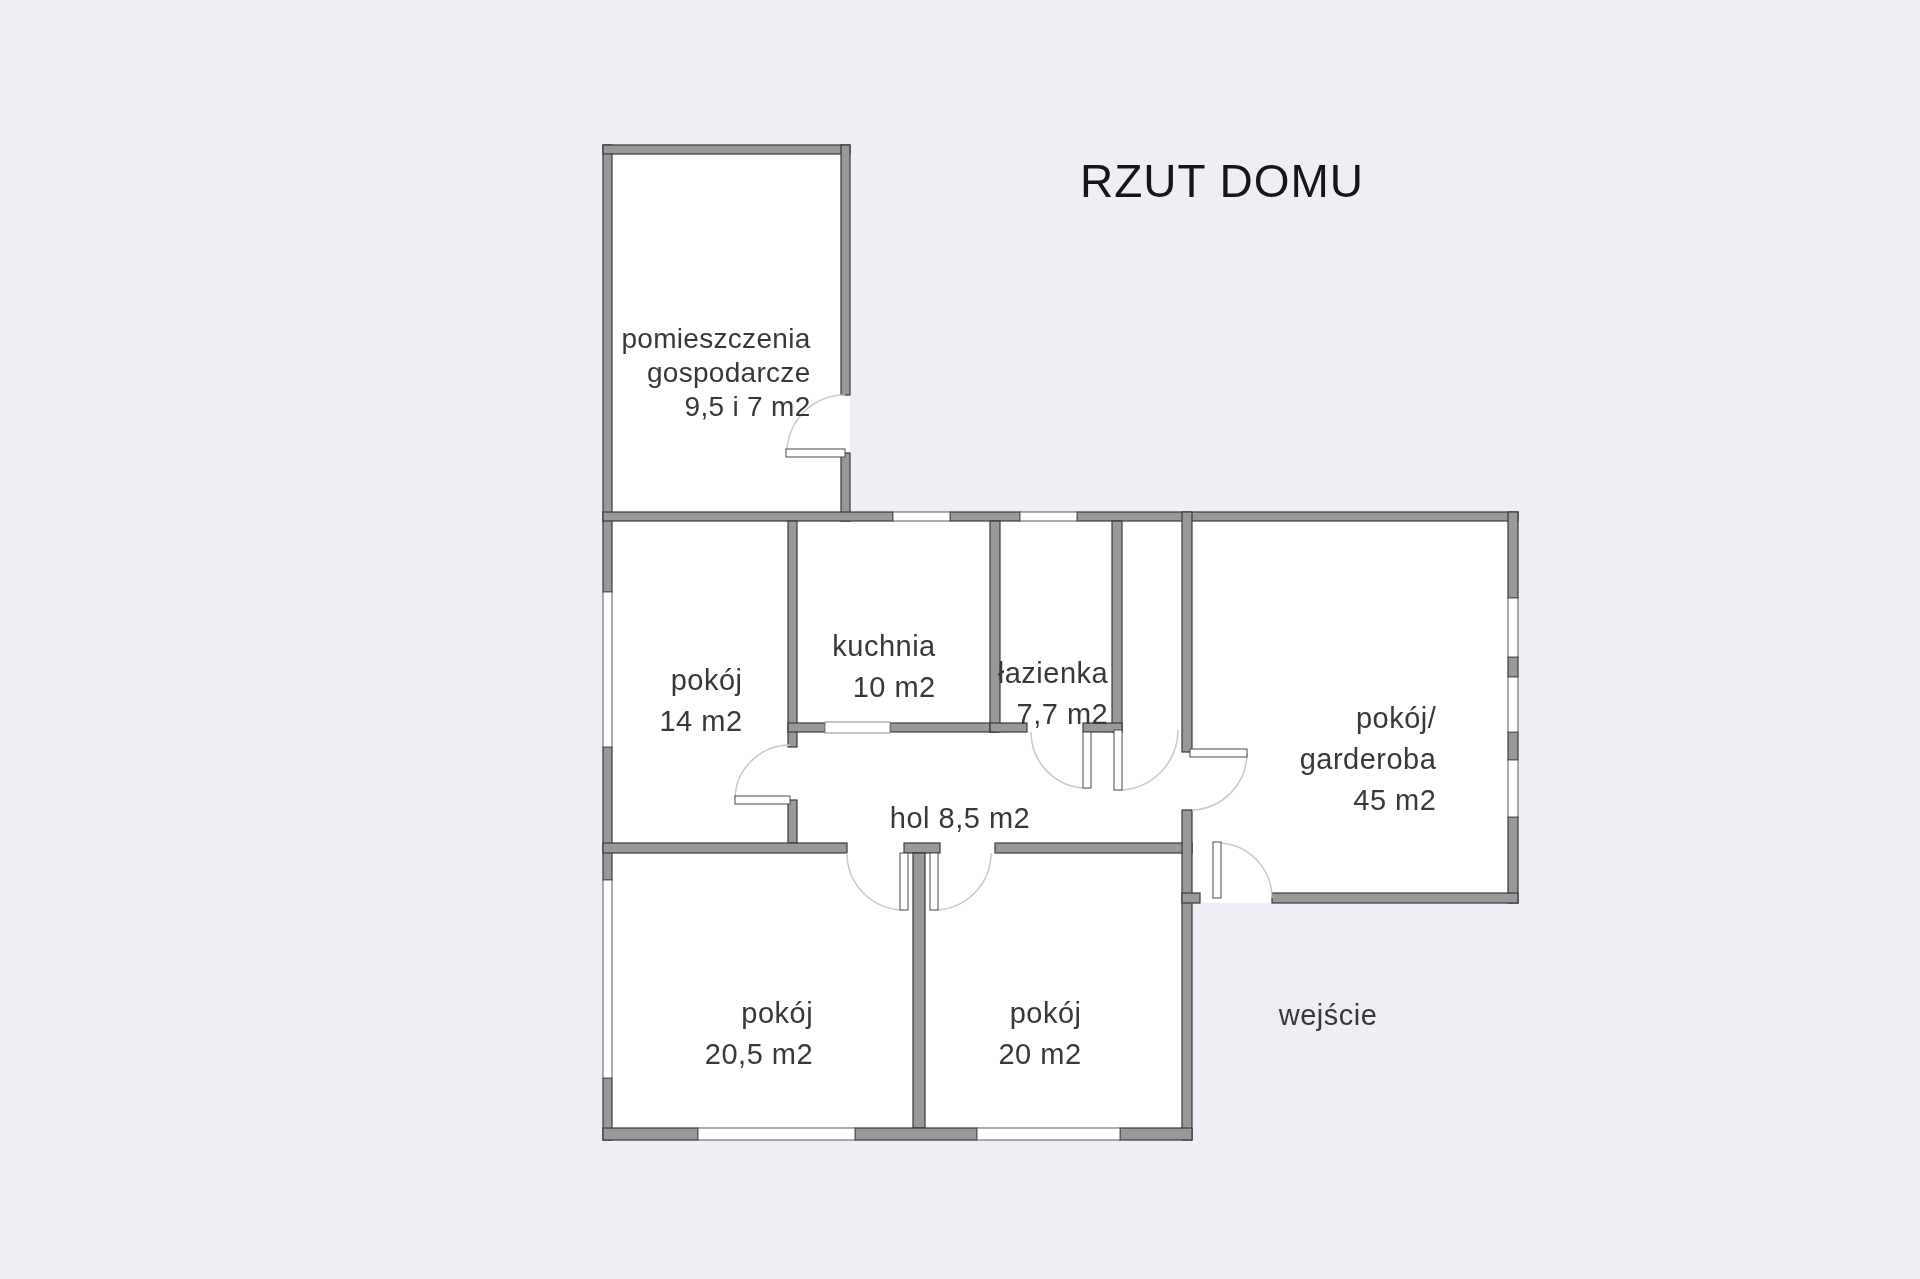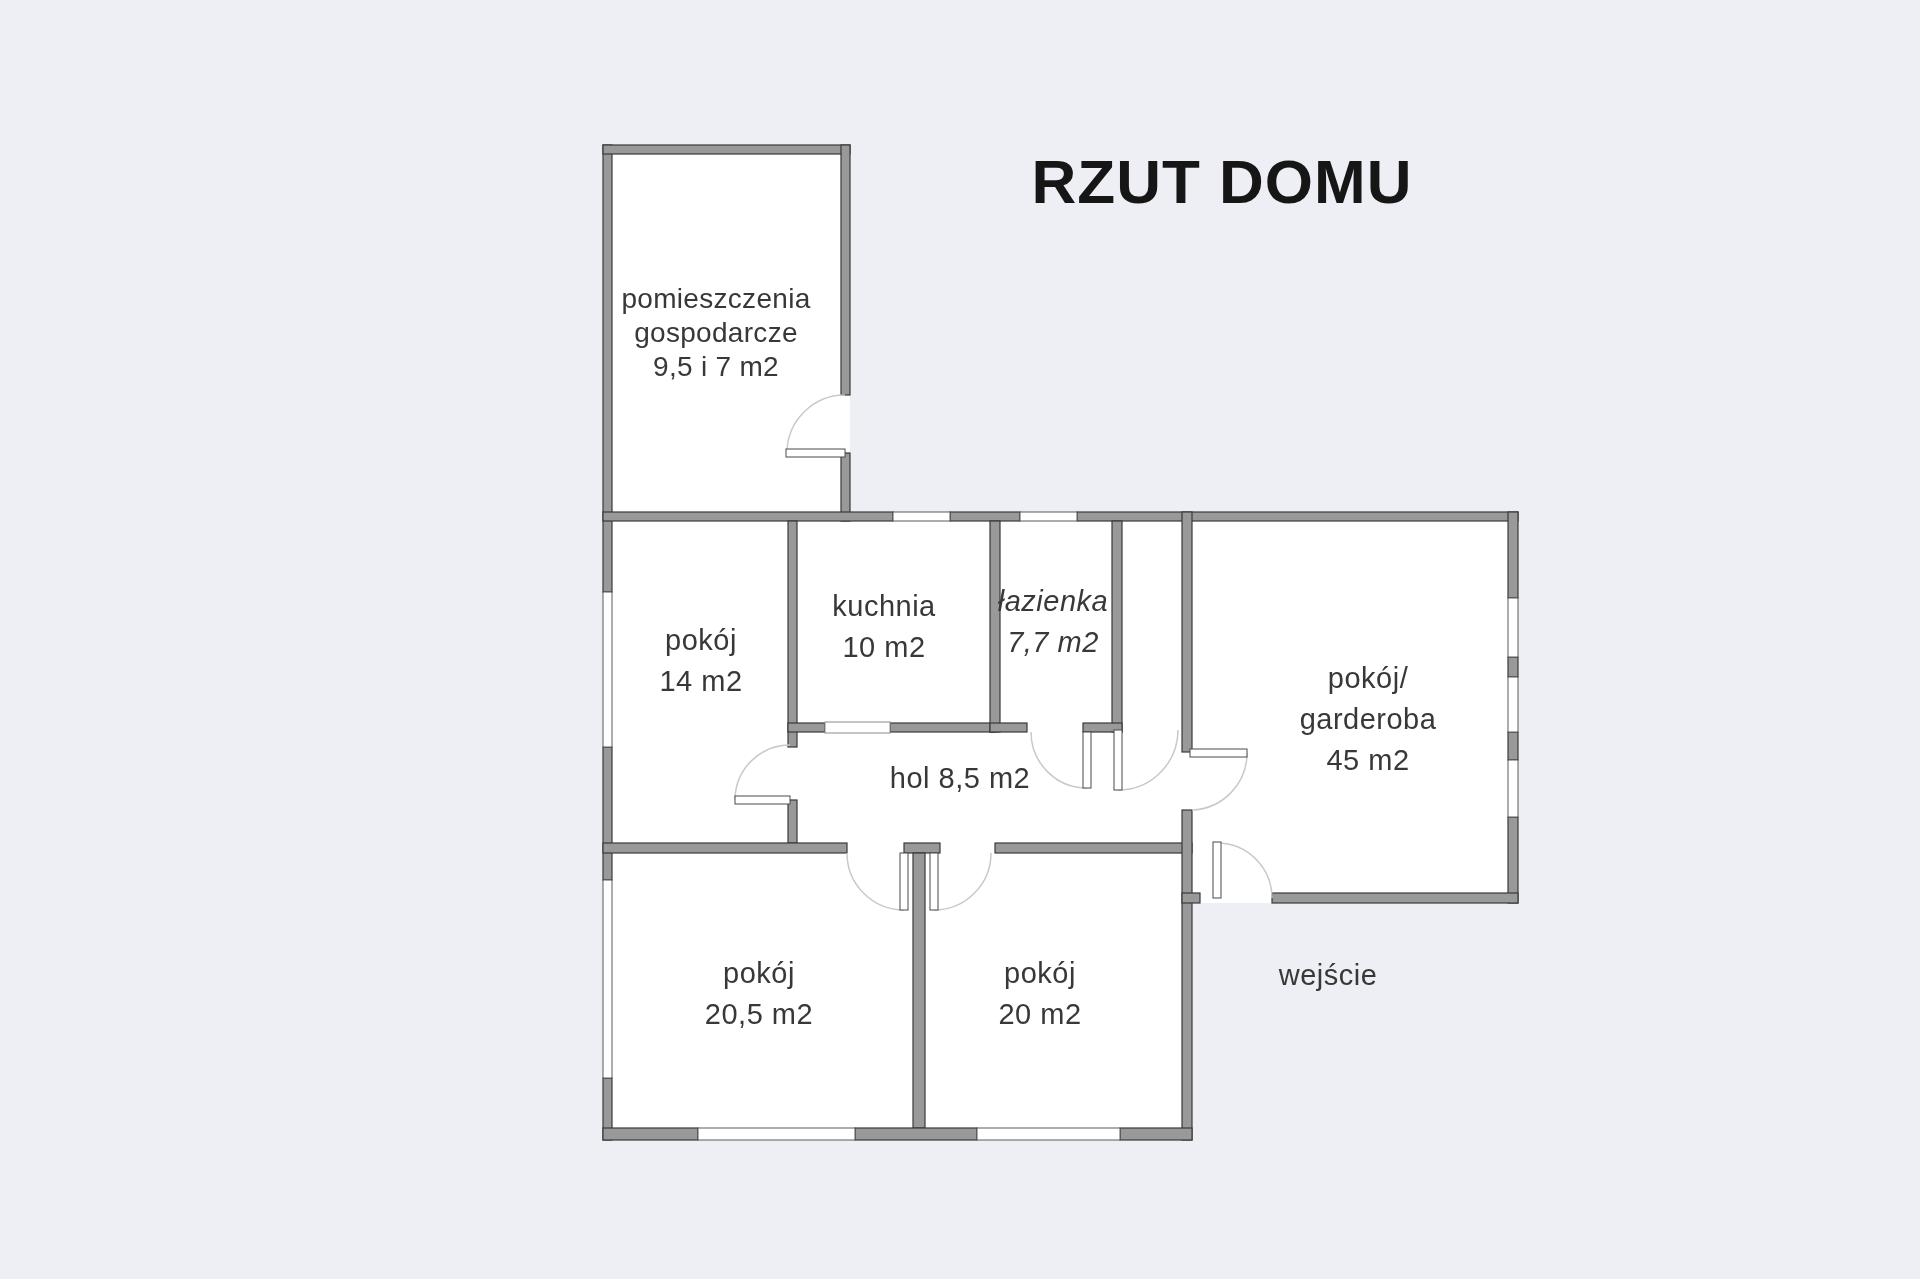--- a/index.html
+++ b/index.html
@@ -10,26 +10,26 @@
   html,body{margin:0;padding:0;}
   body{
     width:1920px;height:1279px;position:relative;overflow:hidden;
     background:var(--background);
     font-family:"Liberation Sans", sans-serif;
   }
   .plan-svg{position:absolute;left:0;top:0;}
   .room-label{
     position:absolute;transform:translate(-50%,-50%);
     color:var(--text);font-size:29px;line-height:41px;
-    text-align:center;white-space:nowrap;letter-spacing:.5px;
+    text-align:right;white-space:nowrap;letter-spacing:.5px;margin-top:40px;
   }
   .room-label.tight{font-size:28px;line-height:34px;letter-spacing:.3px;}
   .plan-title{
     position:absolute;transform:translate(-50%,-50%);
-    color:var(--title-text);font-size:62px;font-weight:bold;
+    color:var(--title-text);font-size:46px;font-weight:normal;
     letter-spacing:1px;white-space:nowrap;
   }
   .room-label span, .plan-title span{display:block;}
 </style>
 </head>
 <body>
 
 <svg class="plan-svg" width="1920" height="1279" viewBox="0 0 1920 1279">
 
   <g fill="var(--room-fill)">
@@ -146,21 +146,21 @@
 <div class="room-label" style="left:701px;top:661px;">
   <span>pokój</span>
   <span>14 m2</span>
 </div>
 
 <div class="room-label" style="left:884px;top:627px;">
   <span>kuchnia</span>
   <span>10 m2</span>
 </div>
 
-<div class="room-label" style="left:1053px;top:622px;font-style:italic;">
+<div class="room-label" style="left:1053px;top:654px;">
   <span>łazienka</span>
   <span>7,7 m2</span>
 </div>
 
 <div class="room-label" style="left:960px;top:778px;">
   <span>hol 8,5 m2</span>
 </div>
 
 <div class="room-label" style="left:1368px;top:719px;">
   <span>pokój/</span>

